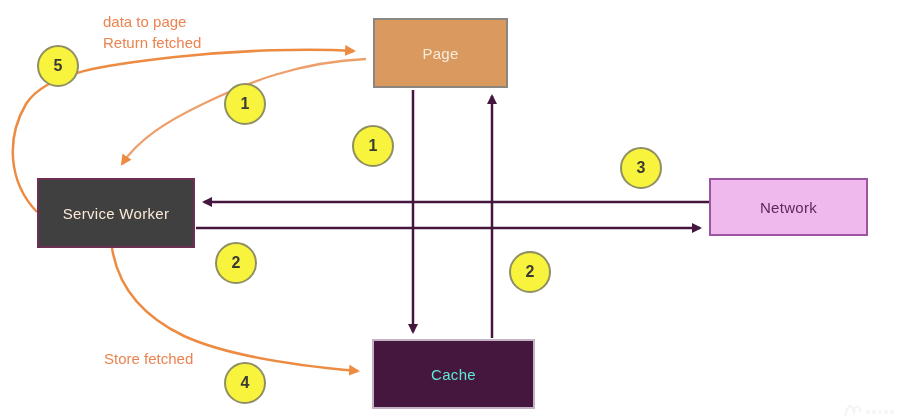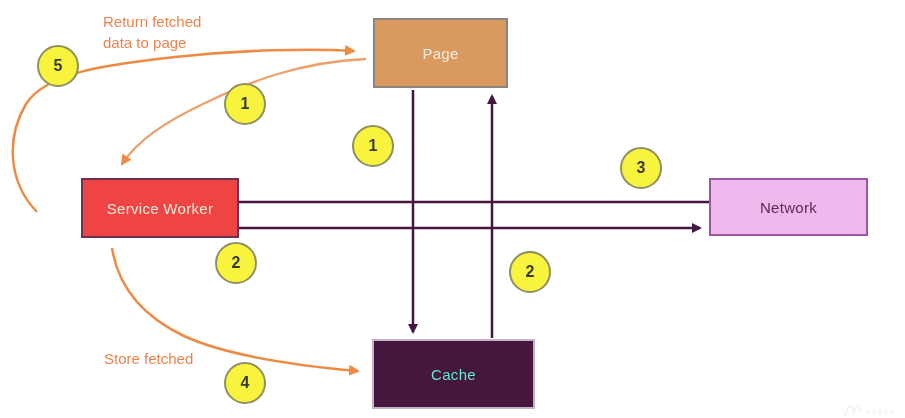--- a/index.html
+++ b/index.html
@@ -46,35 +46,35 @@
     <path d="M 413 90 L 413 332" fill="none" stroke="#45173F" stroke-width="2.5" marker-end="url(#ap)"></path>
     <path d="M 492 338 L 492 96" fill="none" stroke="#45173F" stroke-width="2.5" marker-end="url(#ap)"></path>
     <path d="M 709 202 L 204 202" fill="none" stroke="#45173F" stroke-width="2.5" marker-end="url(#ap)"></path>
     <path d="M 196 228 L 700 228" fill="none" stroke="#45173F" stroke-width="2.5" marker-end="url(#ap)"></path>
   </svg>
 
   <div class="node" style="left: 373px; top: 18px; width: 135px; height: 70px; background: rgb(217, 153, 95); border-color: rgb(139, 134, 128); color: rgb(247, 236, 220);">
     <span>Page</span>
   </div>
 
-  <div class="node" style="left: 37px; top: 178px; width: 158px; height: 60px; background: #ef4444; border-color: rgb(109, 47, 82); color: rgb(251, 233, 216); margin-left: 44px;">
+  <div class="node" style="left: 37px; top: 178px; width: 158px; height: 70px; background: #404040; border-color: rgb(109, 47, 82); color: rgb(251, 233, 216);">
     <span>Service Worker</span>
   </div>
 
   <div class="node" style="left: 709px; top: 178px; width: 159px; height: 58px; background: rgb(239, 185, 237); border-color: rgb(156, 85, 160); color: rgb(90, 42, 88);">
     <span>Network</span>
   </div>
 
   <div class="node" style="left: 372px; top: 339px; width: 163px; height: 70px; background: rgb(69, 23, 63); border-color: rgb(197, 178, 196); color: #5eead4;">
     <span>Cache</span>
   </div>
 
   <div class="annotation" style="left:103px;top:11px;">
+    <div>data to page</div>
     <div>Return fetched</div>
-    <div>data to page</div>
   </div>
 
   <div class="annotation" style="left:104px;top:348px;">
     <div>Store fetched</div>
   </div>
 
   <div class="badge" style="left:37px;top:45px;">5</div>
   <div class="badge" style="left:224px;top:83px;">1</div>
   <div class="badge" style="left:352px;top:125px;">1</div>
   <div class="badge" style="left:620px;top:147px;">3</div>

